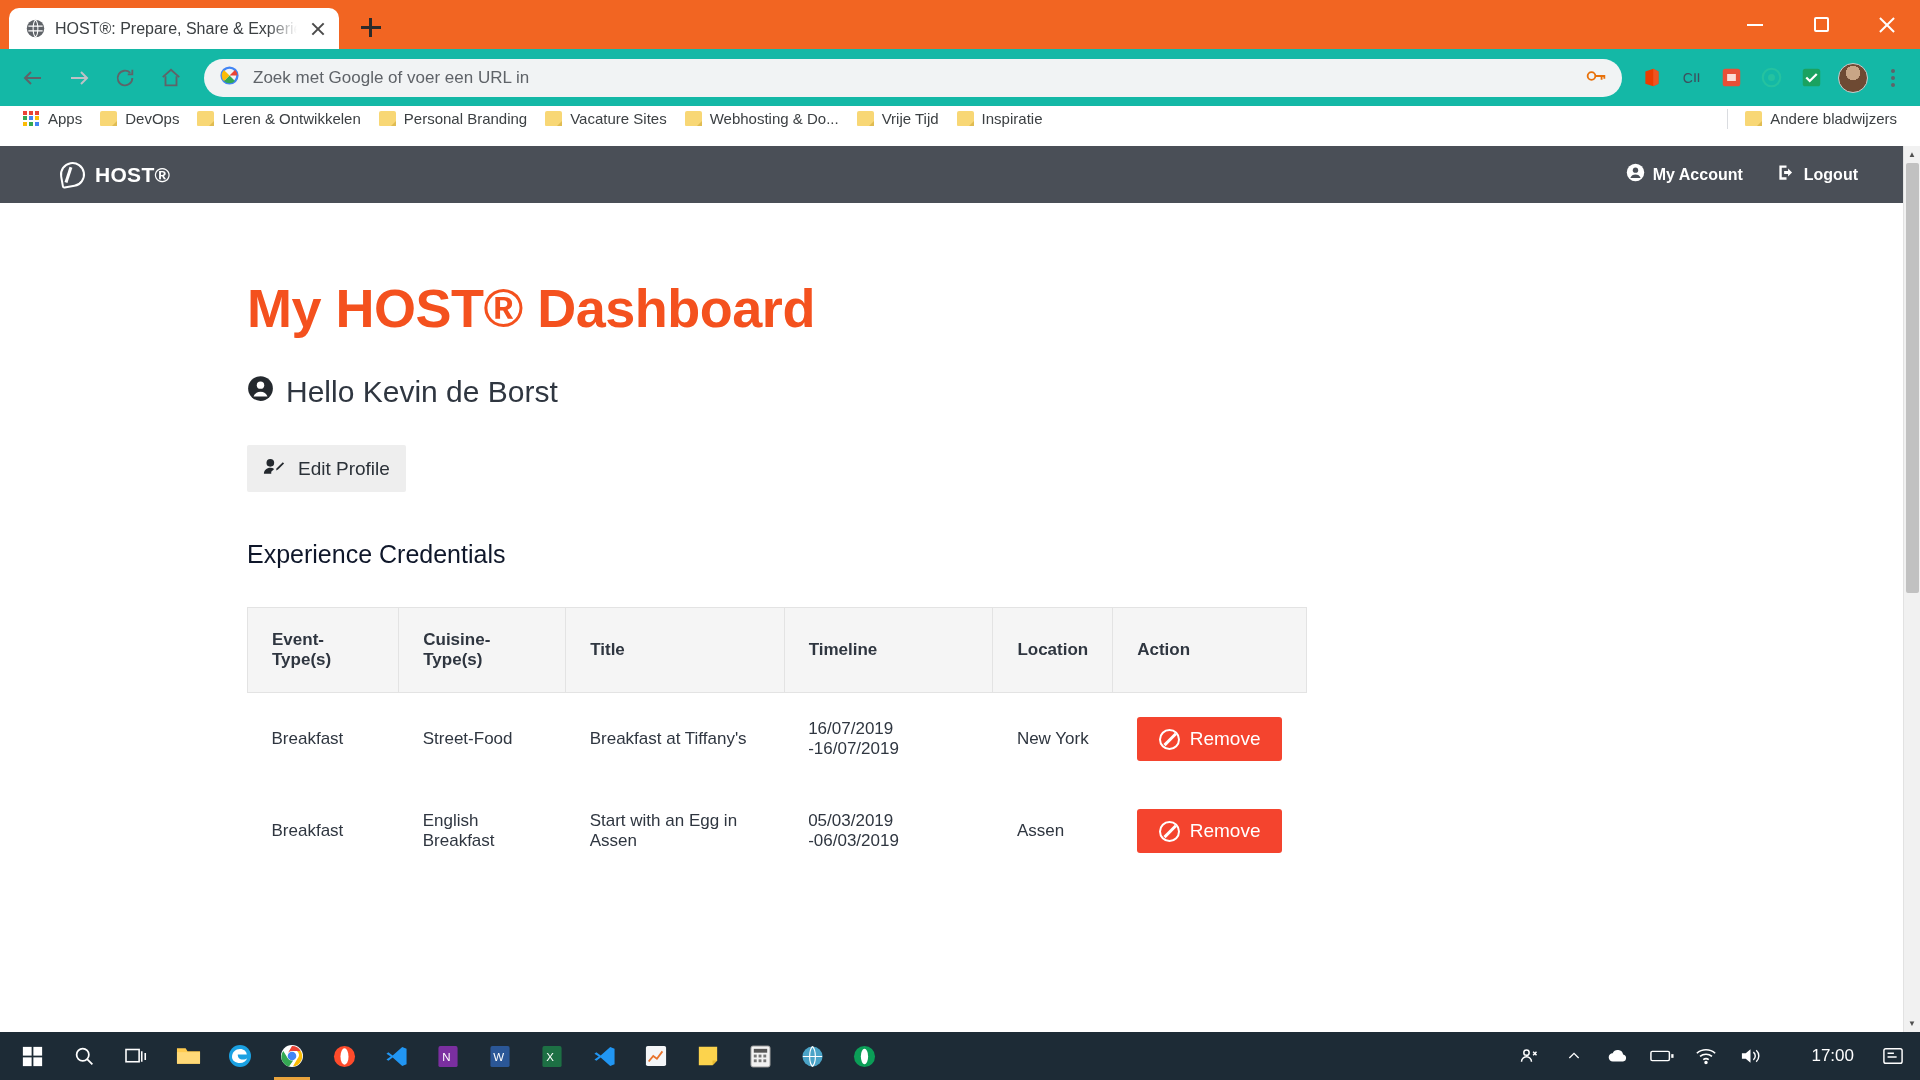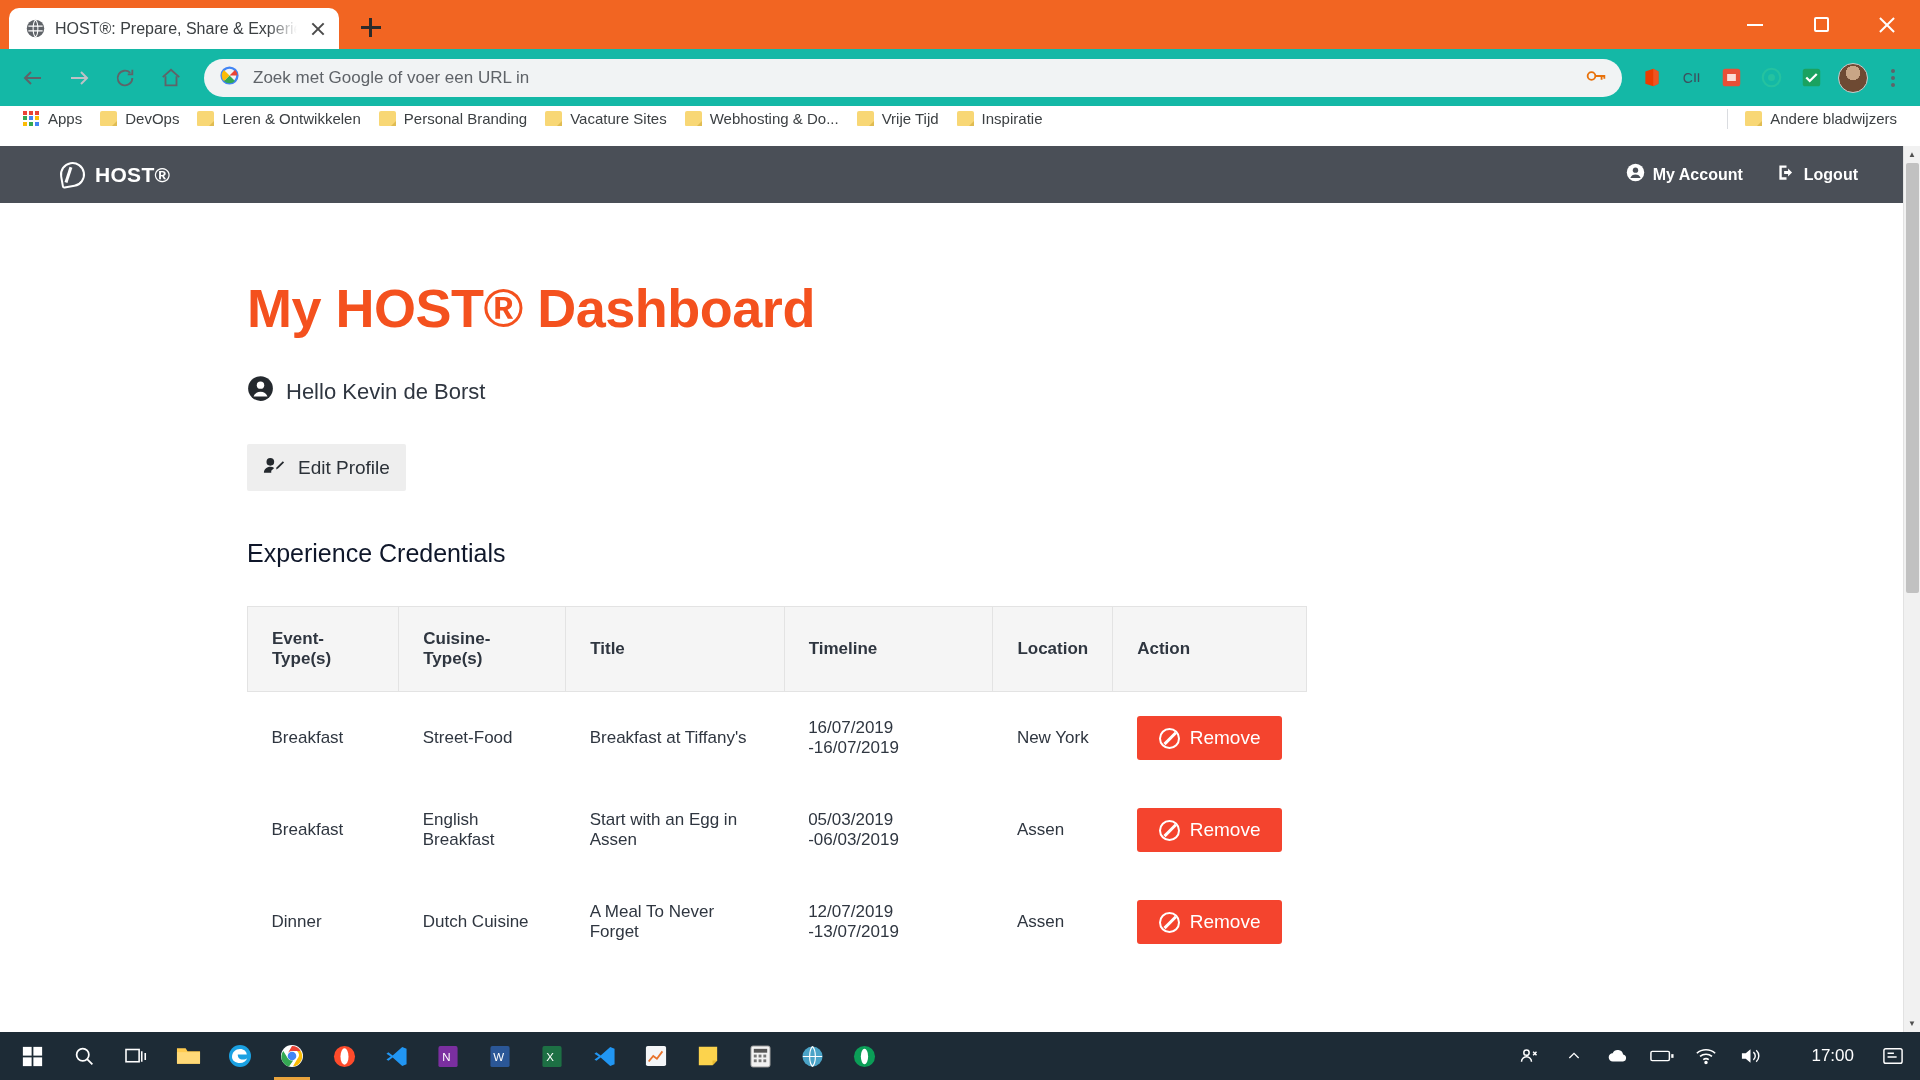--- a/index.html
+++ b/index.html
@@ -194,21 +194,21 @@
   .content { padding: 78px 0 0 247px; }
   .page-title {
     font-size: 54px;
     font-weight: bold;
     color: #f4511e;
     letter-spacing: -0.5px;
     line-height: 1;
   }
   .greeting {
     margin-top: 40px;
-    font-size: 22px;
+    font-size: 30px;
     color: #2f3640;
     display: flex;
     align-items: center;
     gap: 12px;
   }
   .actions { margin-top: 36px; display: flex; gap: 14px; }
   .btn {
     background: #eeeeee;
     border: none;
     padding: 0 16px;
@@ -549,33 +549,20 @@
               <td>Start with an Egg in Assen</td>
               <td>05/03/2019 -06/03/2019</td>
               <td>Assen</td>
               <td>
                 <button class="remove-btn">
                   <span class="ban-icon"></span>
                   <span>Remove</span>
                 </button>
               </td>
             </tr>
-            <tr>
-              <td>Dinner</td>
-              <td>Dutch Cuisine</td>
-              <td>A Meal To Never Forget</td>
-              <td>12/07/2019 -13/07/2019</td>
-              <td>Assen</td>
-              <td>
-                <button class="remove-btn">
-                  <span class="ban-icon"></span>
-                  <span>Remove</span>
-                </button>
-              </td>
-            </tr>
           </tbody>
         </table>
       </div>
     </div>
 
     <div class="scrollbar">
       <div class="sb-arrow">▲</div>
       <div class="sb-track">
         <div class="sb-thumb"></div>
       </div>

